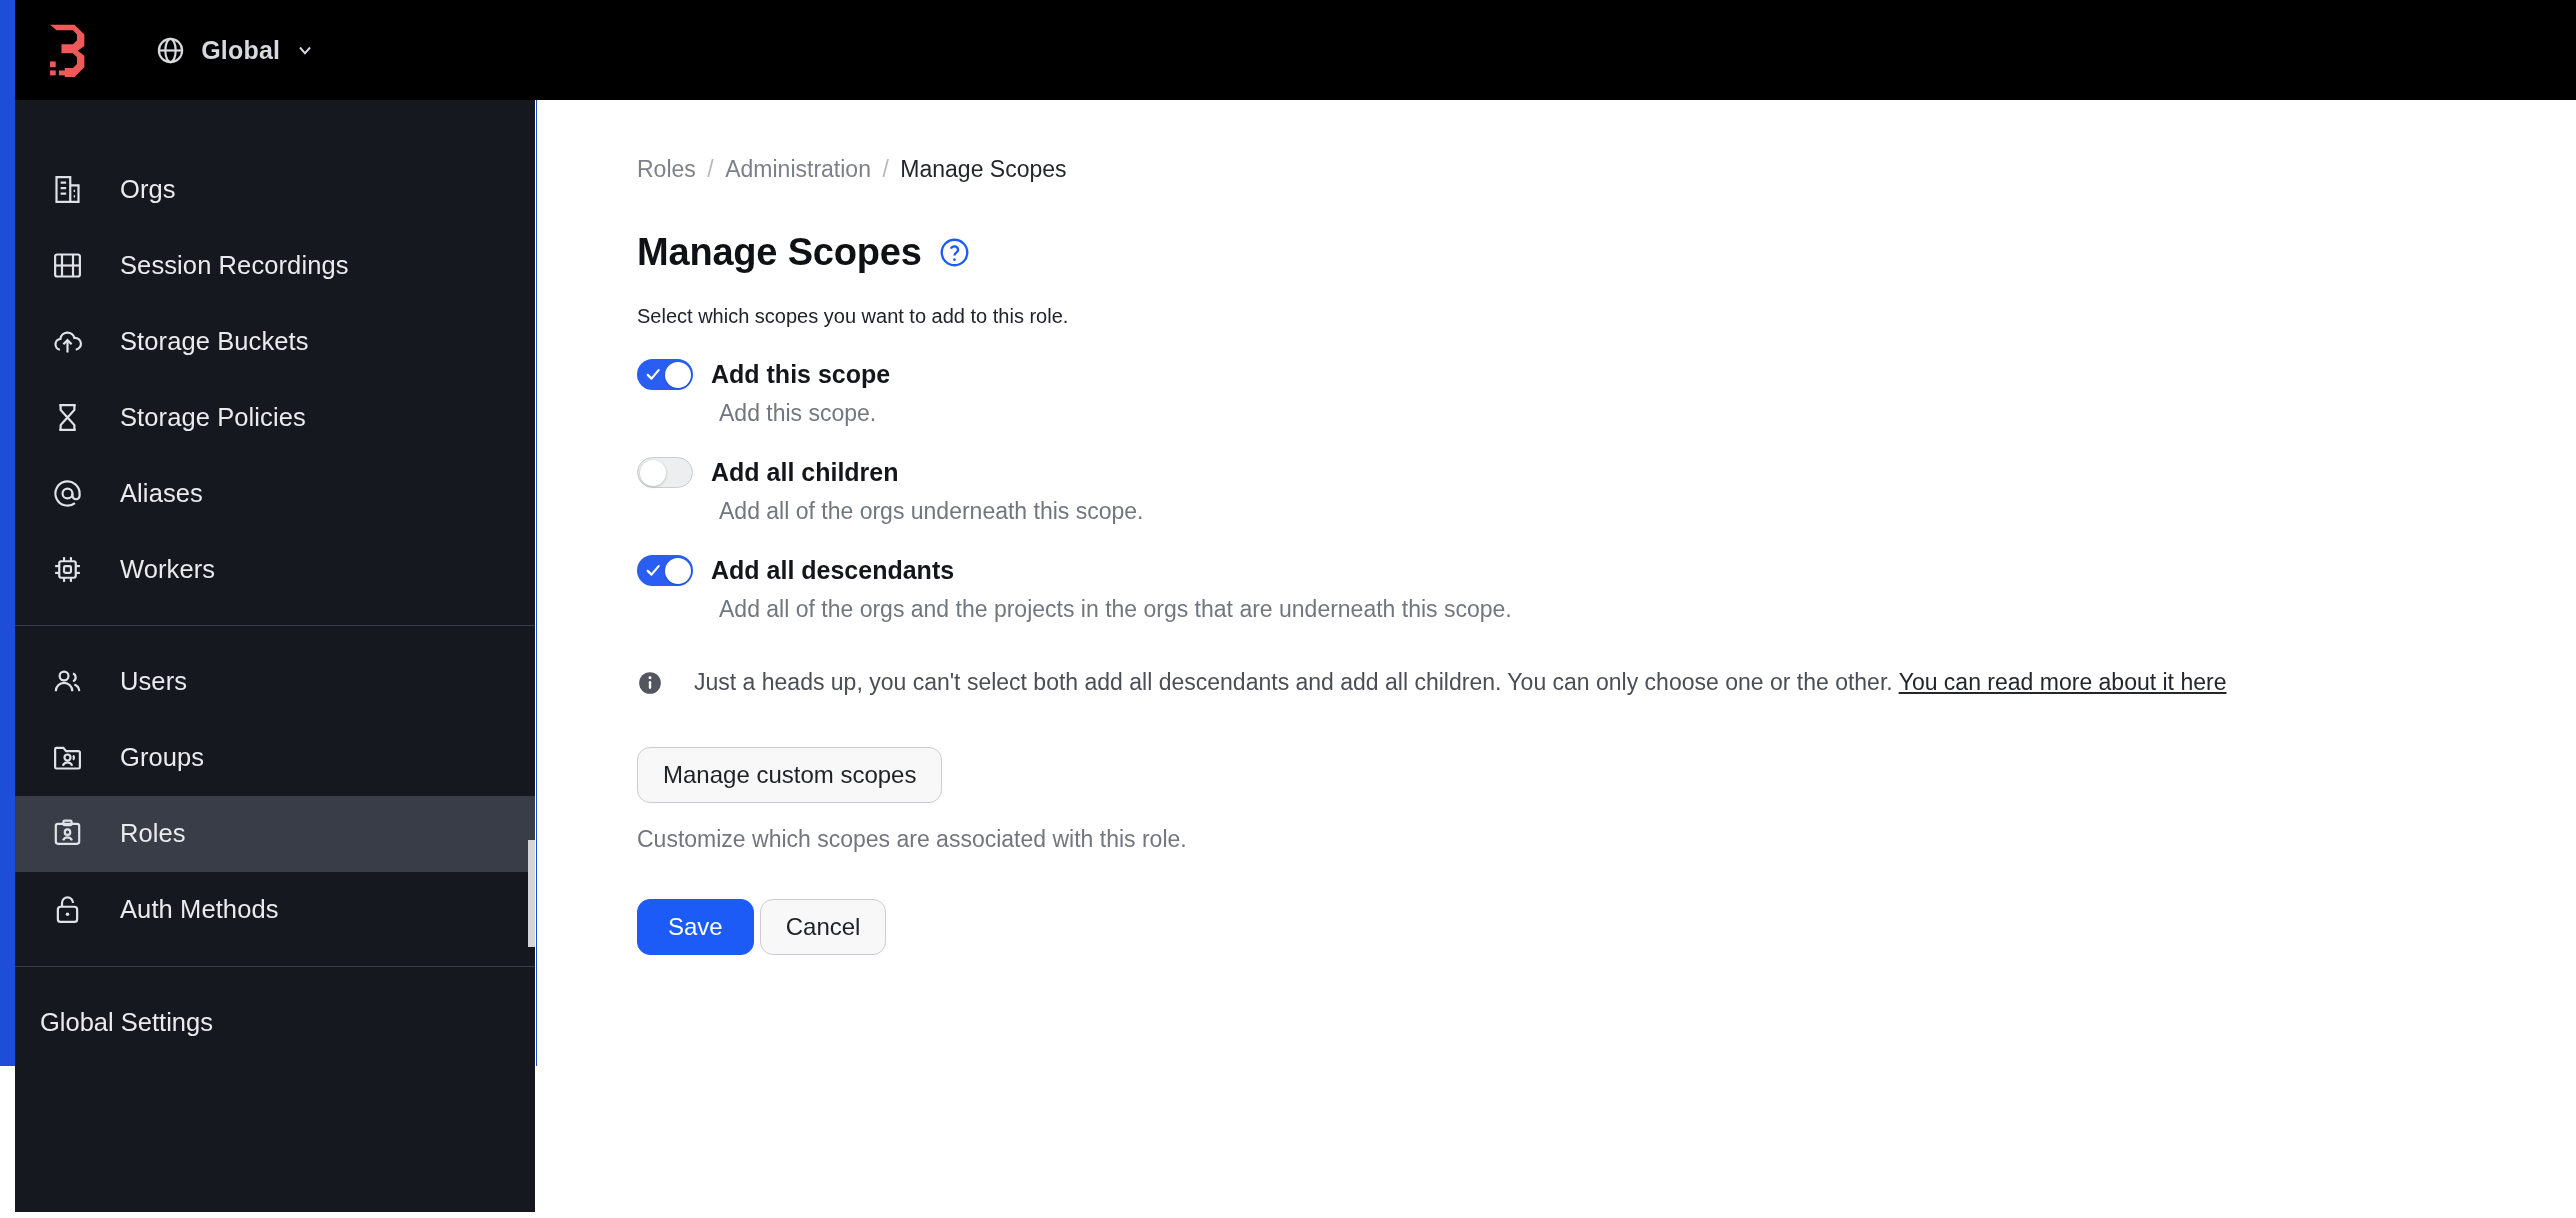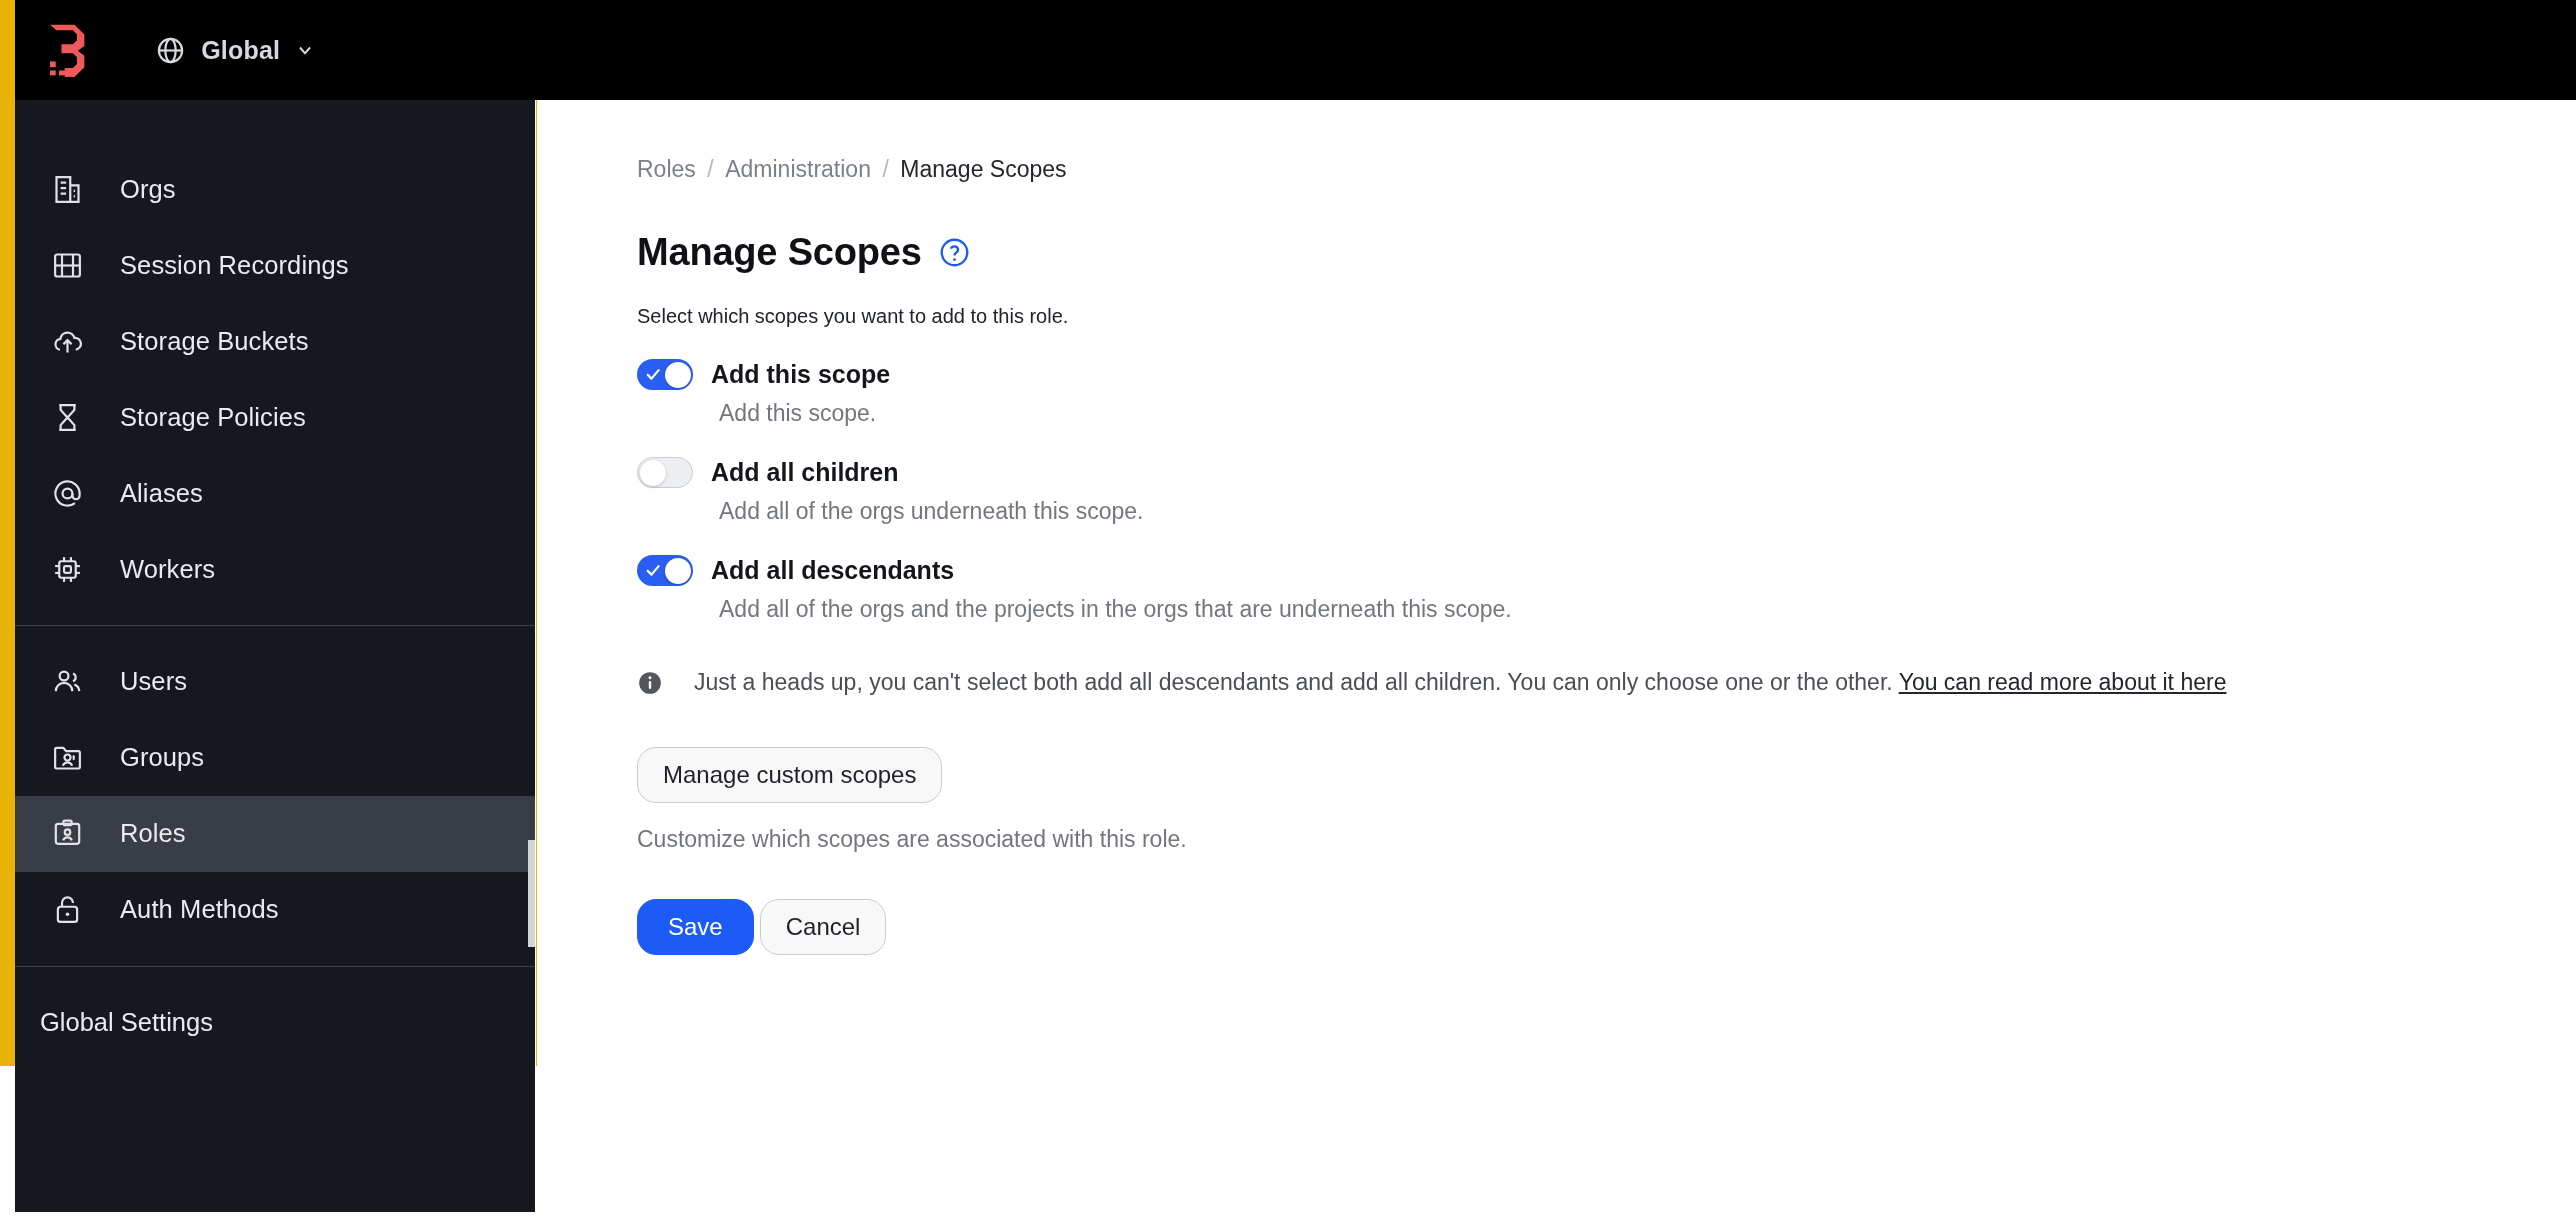--- a/index.html
+++ b/index.html
@@ -9,21 +9,21 @@
     height: 1219px;
     background: #ffffff;
     font-family: "Liberation Sans", sans-serif;
     overflow: hidden;
   }
 
   .app {
     position: relative;
     width: 2576px;
     height: 1066px;
-    background: #eab308;
+    background: #1d4ed8;
     padding-left: 7px;
   }
 
   
   .topbar {
     position: absolute;
     left: 15px;
     top: 0;
     width: 2561px;
     height: 100px;
@@ -222,21 +222,21 @@
     text-decoration: underline;
     cursor: pointer;
   }
 
   
   .btn {
     display: inline-flex;
     align-items: center;
     justify-content: center;
     font-size: 24px;
-    border-radius: 19px;
+    border-radius: 13px;
     cursor: pointer;
     font-family: "Liberation Sans", sans-serif;
   }
   .btn-secondary {
     background: #f8f8f9;
     border: 0.8px solid #c9ccd2;
     color: #1f2127;
     padding: 0 25px;
     height: 56px;
   }

